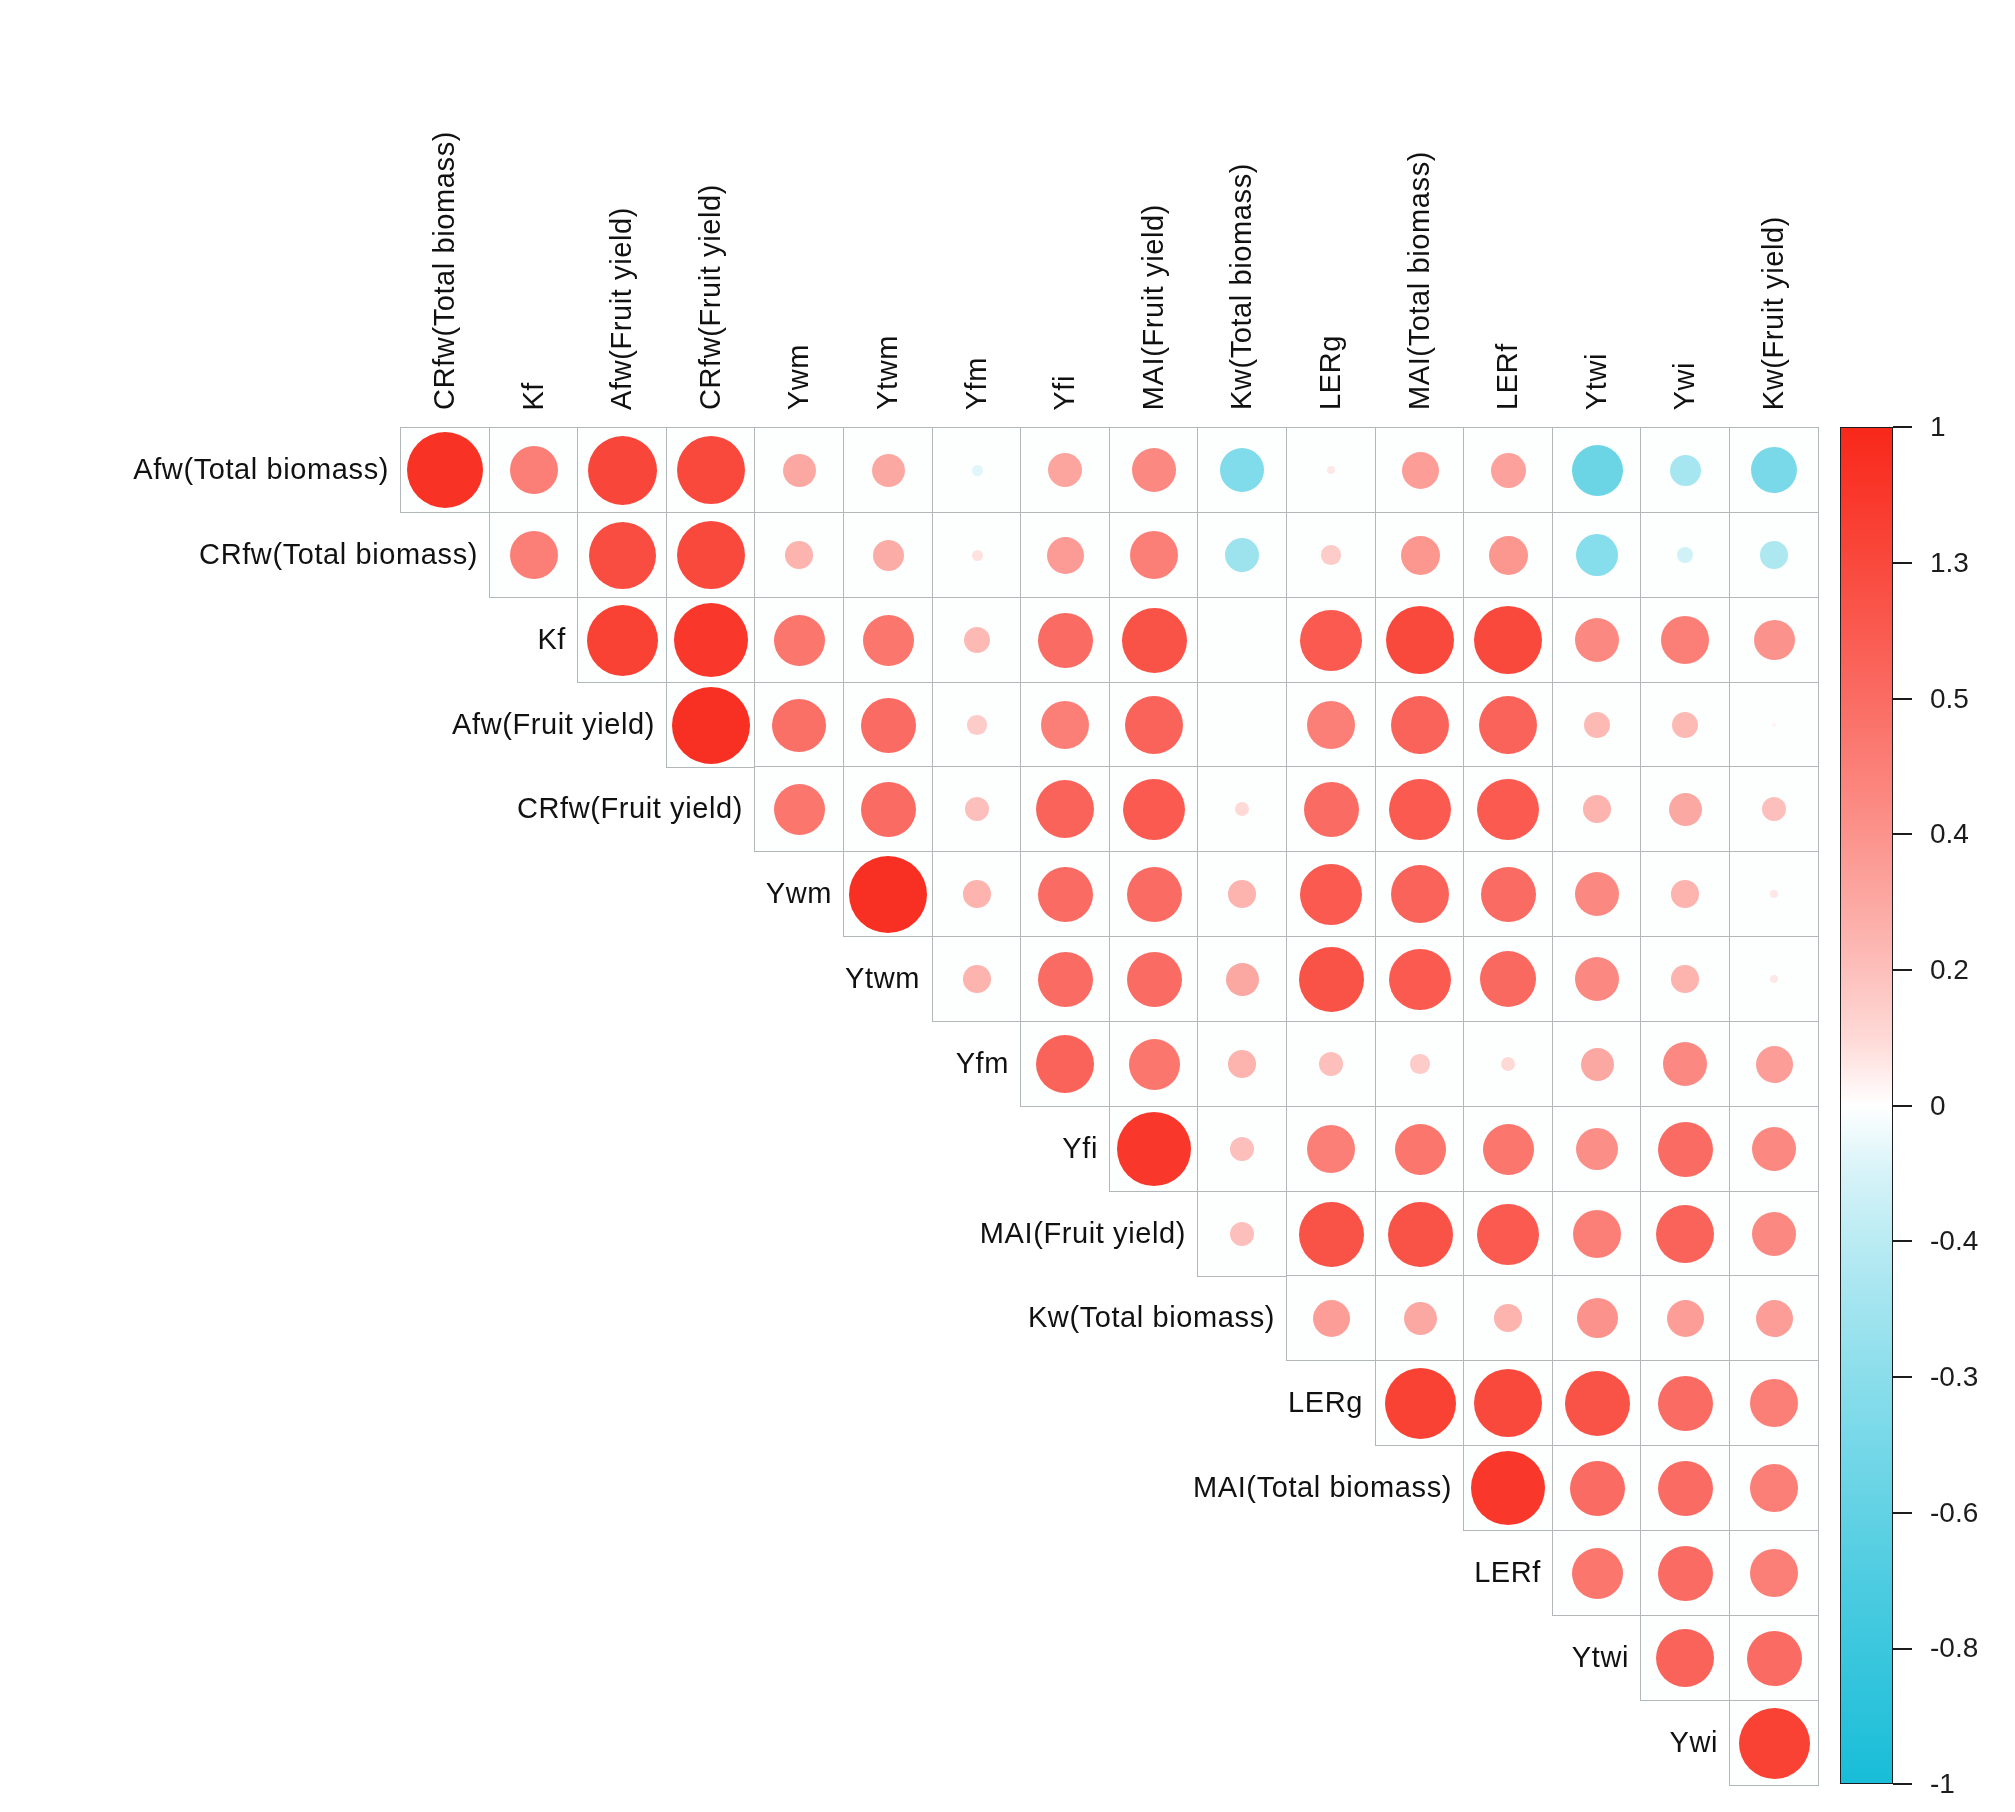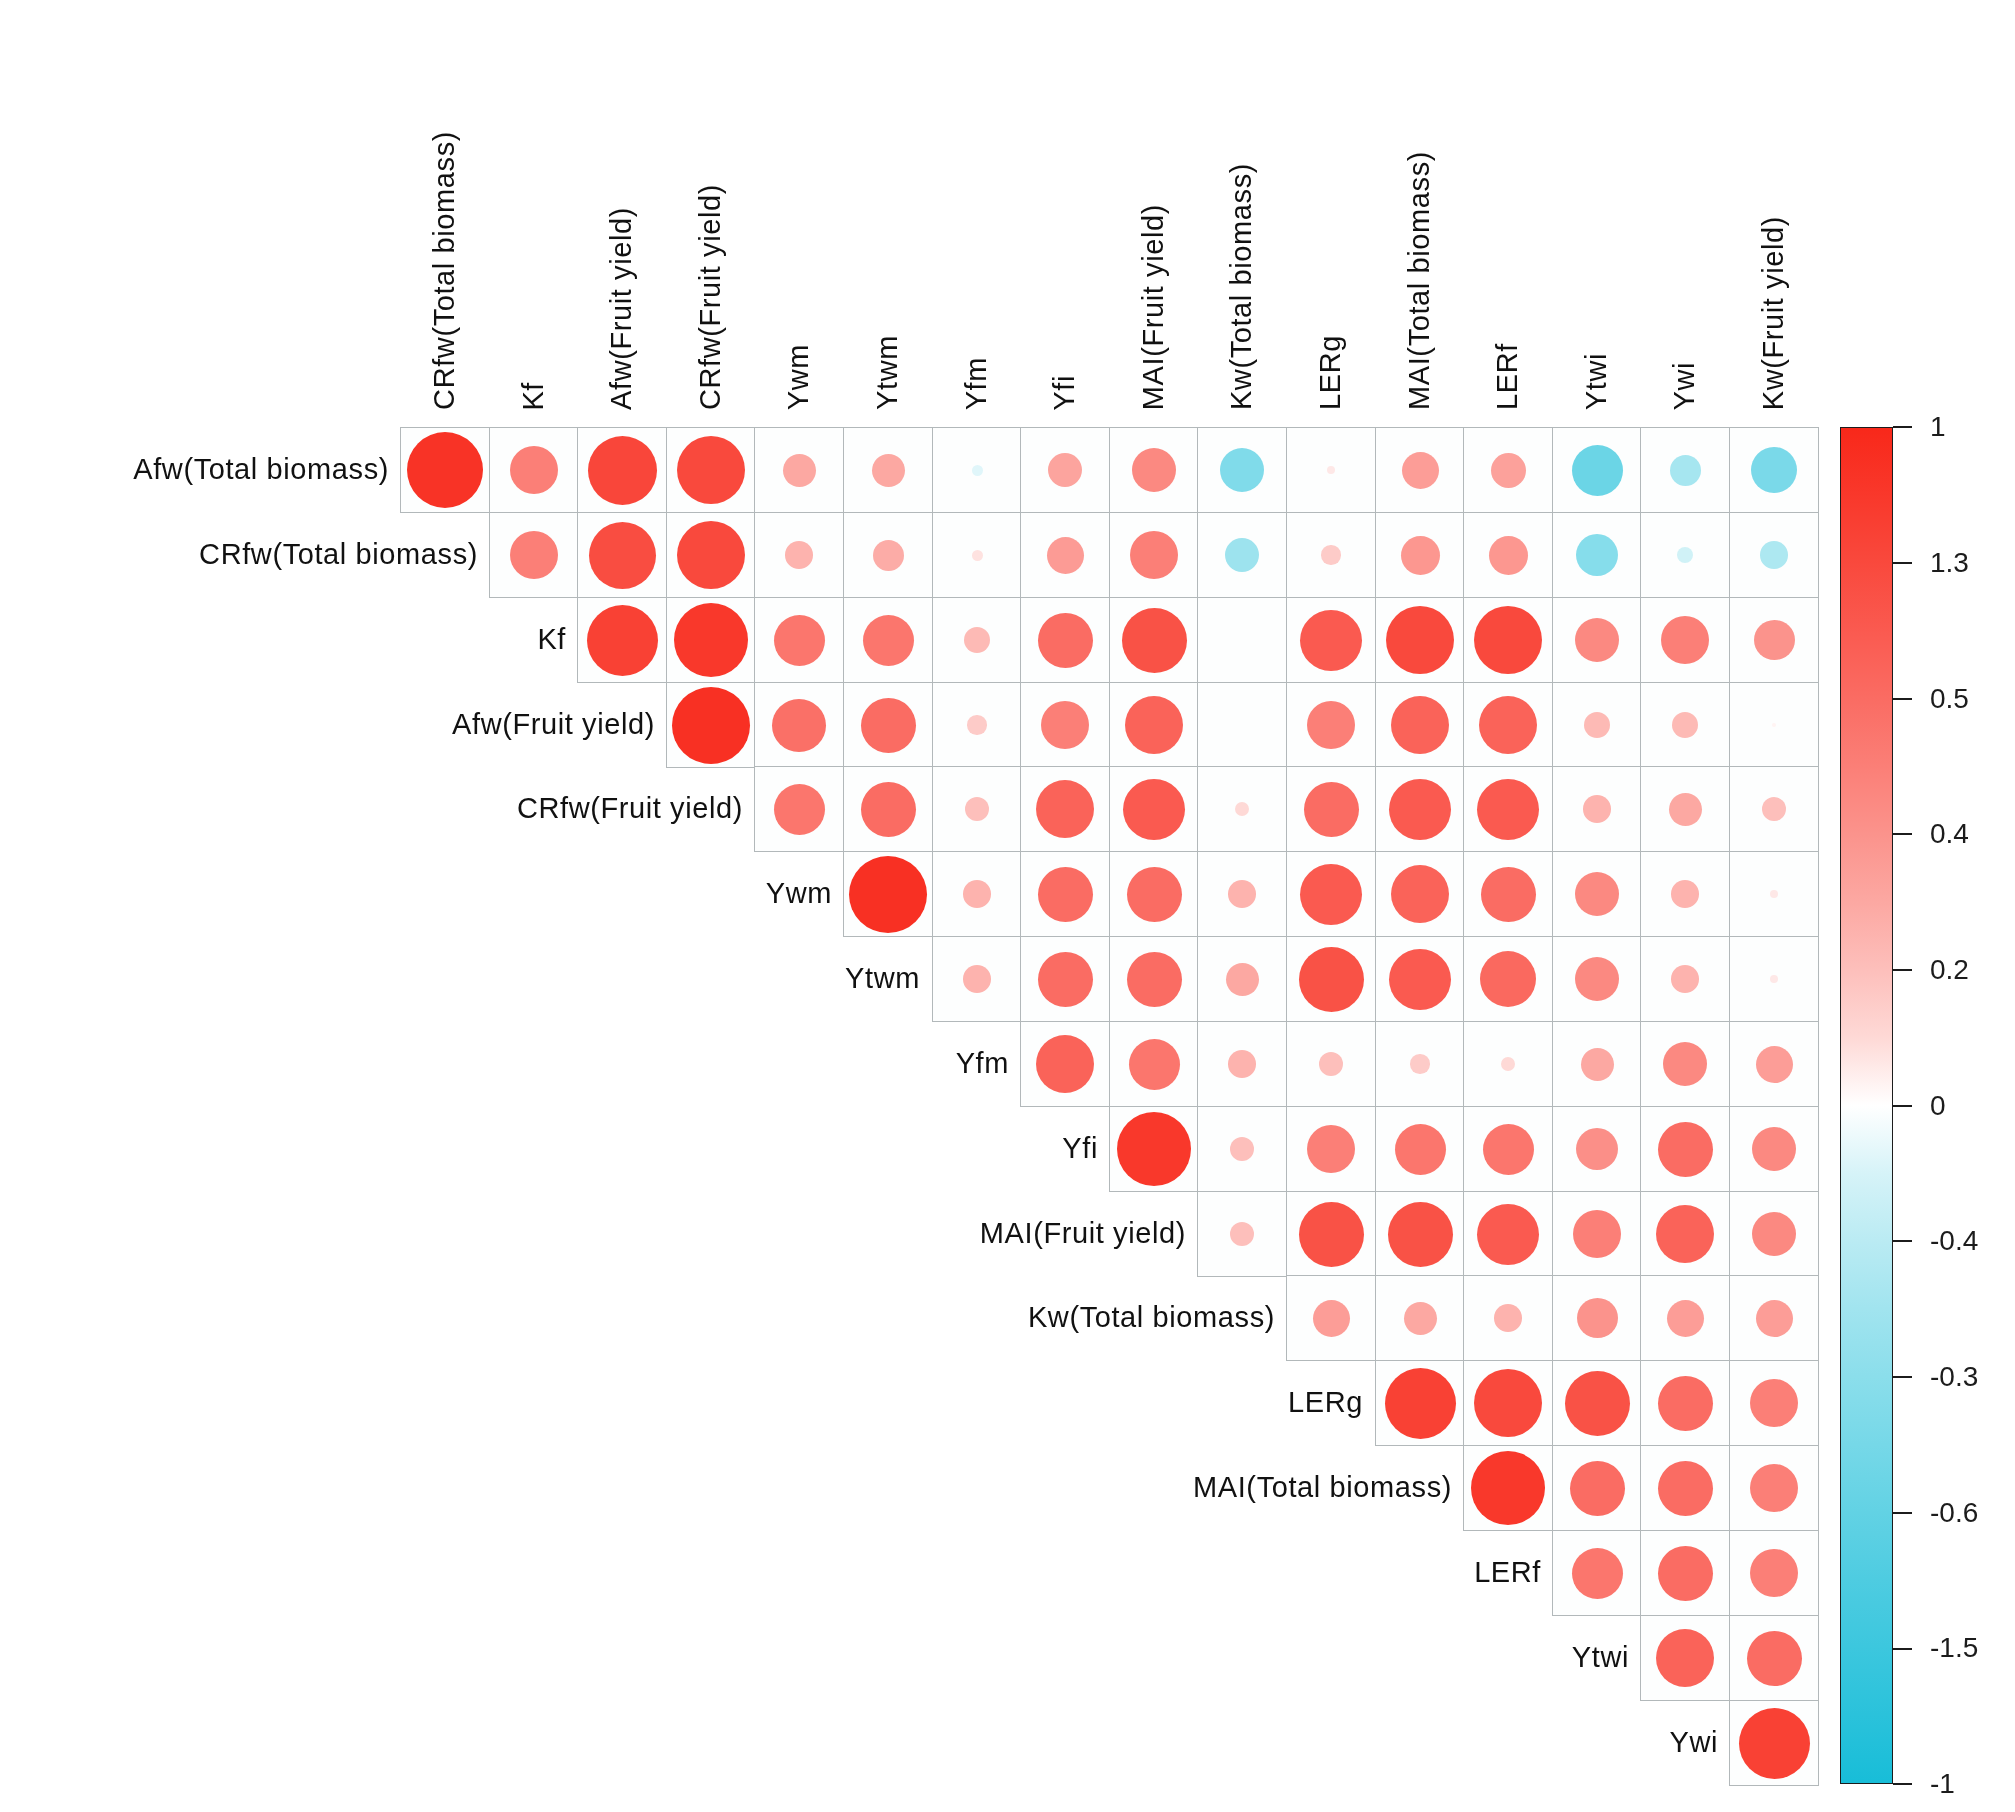--- a/index.html
+++ b/index.html
@@ -560,18 +560,18 @@
       <div class="cb-tick-label" style="left: 1930px; top: 970px;">0.2</div>
       <div class="cb-tick" style="left: 1893px; width: 18.5px; top: 1105px;"></div>
       <div class="cb-tick-label" style="left: 1930px; top: 1106px;">0</div>
       <div class="cb-tick" style="left: 1893px; width: 18.5px; top: 1240px;"></div>
       <div class="cb-tick-label" style="left: 1930px; top: 1241px;">-0.4</div>
       <div class="cb-tick" style="left: 1893px; width: 18.5px; top: 1376px;"></div>
       <div class="cb-tick-label" style="left: 1930px; top: 1377px;">-0.3</div>
       <div class="cb-tick" style="left: 1893px; width: 18.5px; top: 1512px;"></div>
       <div class="cb-tick-label" style="left: 1930px; top: 1513px;">-0.6</div>
       <div class="cb-tick" style="left: 1893px; width: 18.5px; top: 1648px;"></div>
-      <div class="cb-tick-label" style="left: 1930px; top: 1648px;">-1.5</div>
+      <div class="cb-tick-label" style="left: 1930px; top: 1648px;">-0.8</div>
       <div class="cb-tick" style="left: 1893px; width: 18.5px; top: 1783px;"></div>
       <div class="cb-tick-label" style="left: 1930px; top: 1784px;">-1</div>
     </div>
 </div>
 
 
 </body></html>

